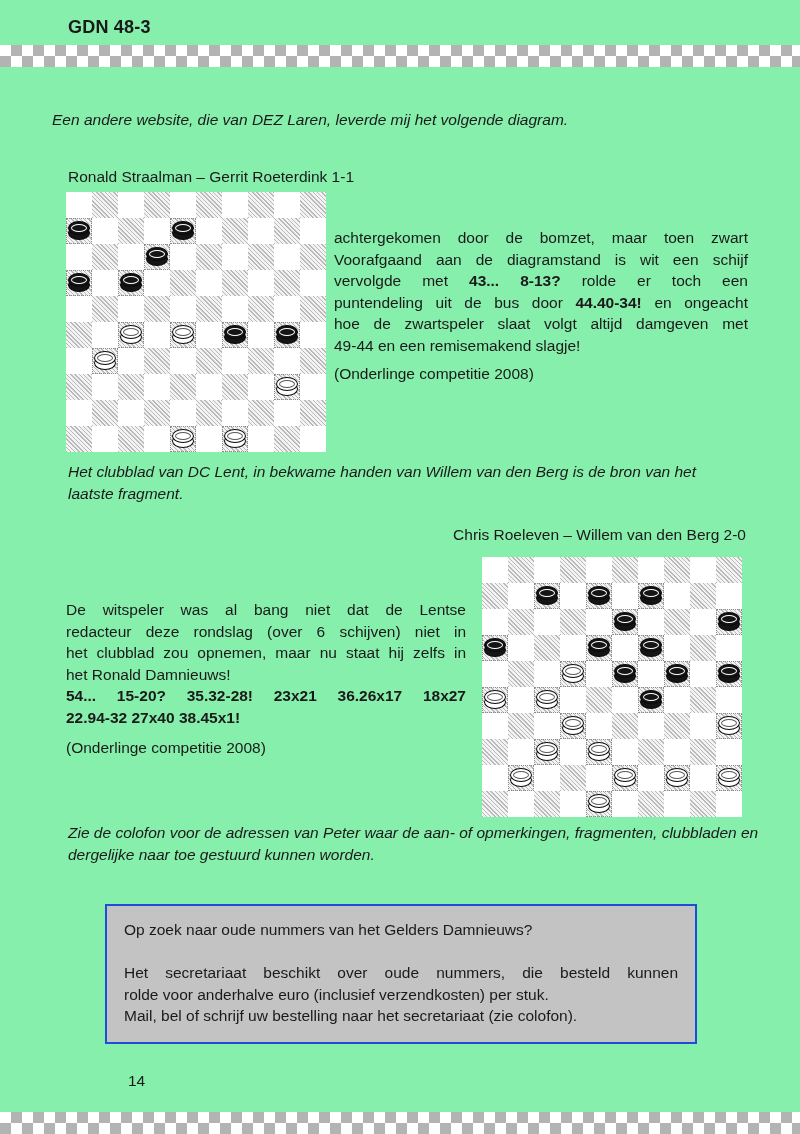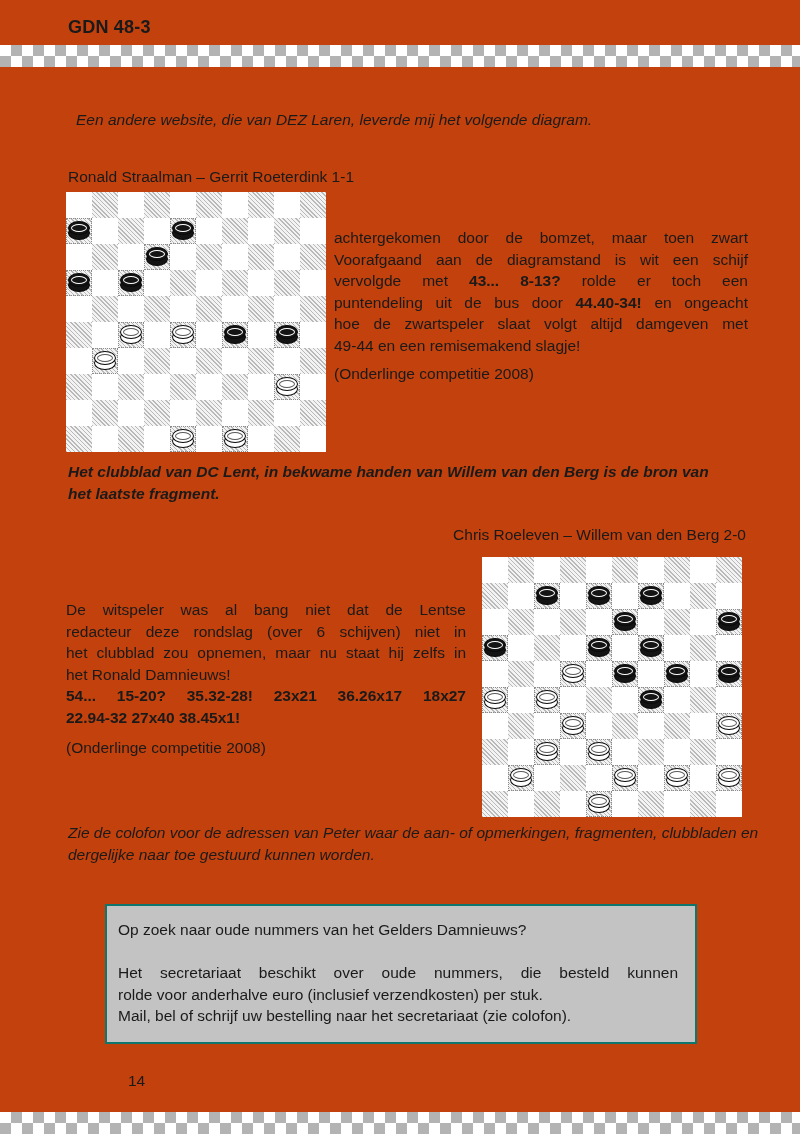--- a/index.html
+++ b/index.html
@@ -1,17 +1,17 @@
 <!DOCTYPE html>
 <html><head>
 <meta charset="utf-8">
 <style>
   html,body{margin:0;padding:0;background:#fff;}
   .page{
-    position:relative;width:800px;height:1134px;background:#c2410c;
+    position:relative;width:800px;height:1134px;background:#86efac;
     font-family:"Liberation Sans", sans-serif;color:#1a1a1a;overflow:hidden;
   }
   .abs{position:absolute;}
   .hdr{font-size:18px;font-weight:bold;letter-spacing:0.2px;}
   .band{
     left:0;width:800px;height:22px;
     background:conic-gradient(#b3b3b3 90deg,#ffffff 90deg 180deg,#b3b3b3 180deg 270deg,#ffffff 270deg);
     background-size:22px 22px;
   }
   .txt{font-size:15.5px;line-height:21.5px;}
@@ -31,35 +31,35 @@
   .piece .face{top:3px;}
   .piece.black .rim,.piece.black .face{background:#141414;}
   .piece.black .face::after{content:"";position:absolute;left:2px;right:2px;top:2px;bottom:2px;
     border-radius:50%;border:1.5px solid #ffffff;}
   .piece.white .rim,.piece.white .face{background:#ffffff;}
   .piece.white .face::after{content:"";position:absolute;left:2px;right:2px;top:2px;bottom:2px;
     border-radius:50%;border:1px solid #5a5a5a;}
   
   .greybox{
     left:105px;top:904px;width:592px;box-sizing:border-box;
-    background:#c3c3c3;border:2px solid #0f766e;padding:13px 17px 15px 11px;
+    background:#c3c3c3;border:2px solid #1d4ed8;padding:13px 17px 15px 17px;
   }
   .greybox .gap{height:21.5px;}
   b{font-weight:bold;}
 </style>
 </head>
 <body>
 
 <div class="page">
 
   <div class="abs hdr" style="left:68px;top:17px;">GDN 48-3</div>
 
   <div class="abs band" style="top:45px;"></div>
 
-  <div class="abs txt it" style="left:76px;top:109px;width:680px;">Een andere website, die van DEZ Laren, leverde mij het volgende diagram.</div>
+  <div class="abs txt it" style="left:52px;top:109px;width:680px;">Een andere website, die van DEZ Laren, leverde mij het volgende diagram.</div>
 
   <div class="abs txt" style="left:68px;top:166px;width:420px;">Ronald Straalman – Gerrit Roeterdink 1-1</div>
 
   <div class="abs board" style="left:66px;top:192px;">
       <div class="sq"></div>
       <div class="sq dark"></div>
       <div class="sq"></div>
       <div class="sq dark"></div>
       <div class="sq"></div>
       <div class="sq dark"></div>
@@ -228,21 +228,21 @@
       <div class="ln jl">achtergekomen door de bomzet, maar toen zwart</div>
       <div class="ln jl">Voorafgaand aan de diagramstand is wit een schijf</div>
       <div class="ln jl">vervolgde met <b>43... 8-13?</b> rolde er toch een</div>
       <div class="ln jl">puntendeling uit de bus door <b>44.40-34!</b> en ongeacht</div>
       <div class="ln jl">hoe de zwartspeler slaat volgt altijd damgeven met</div>
       <div class="ln">49-44 en een remisemakend slagje!</div>
     </div>
 
   <div class="abs txt" style="left:334px;top:363px;">(Onderlinge competitie 2008)</div>
 
-  <div class="abs txt it" style="left:68px;top:461px;width:662px;font-weight:bold;">Het clubblad van DC Lent, in bekwame handen van Willem van den Berg is de bron van het laatste fragment.</div>
+  <div class="abs txt it" style="left:68px;top:461px;width:662px;">Het clubblad van DC Lent, in bekwame handen van Willem van den Berg is de bron van het laatste fragment.</div>
 
   <div class="abs txt right" style="left:300px;top:524px;width:446px;">Chris Roeleven – Willem van den Berg 2-0</div>
 
   <div class="abs board" style="left:482px;top:557px;">
       <div class="sq"></div>
       <div class="sq dark"></div>
       <div class="sq"></div>
       <div class="sq dark"></div>
       <div class="sq"></div>
       <div class="sq dark"></div>

